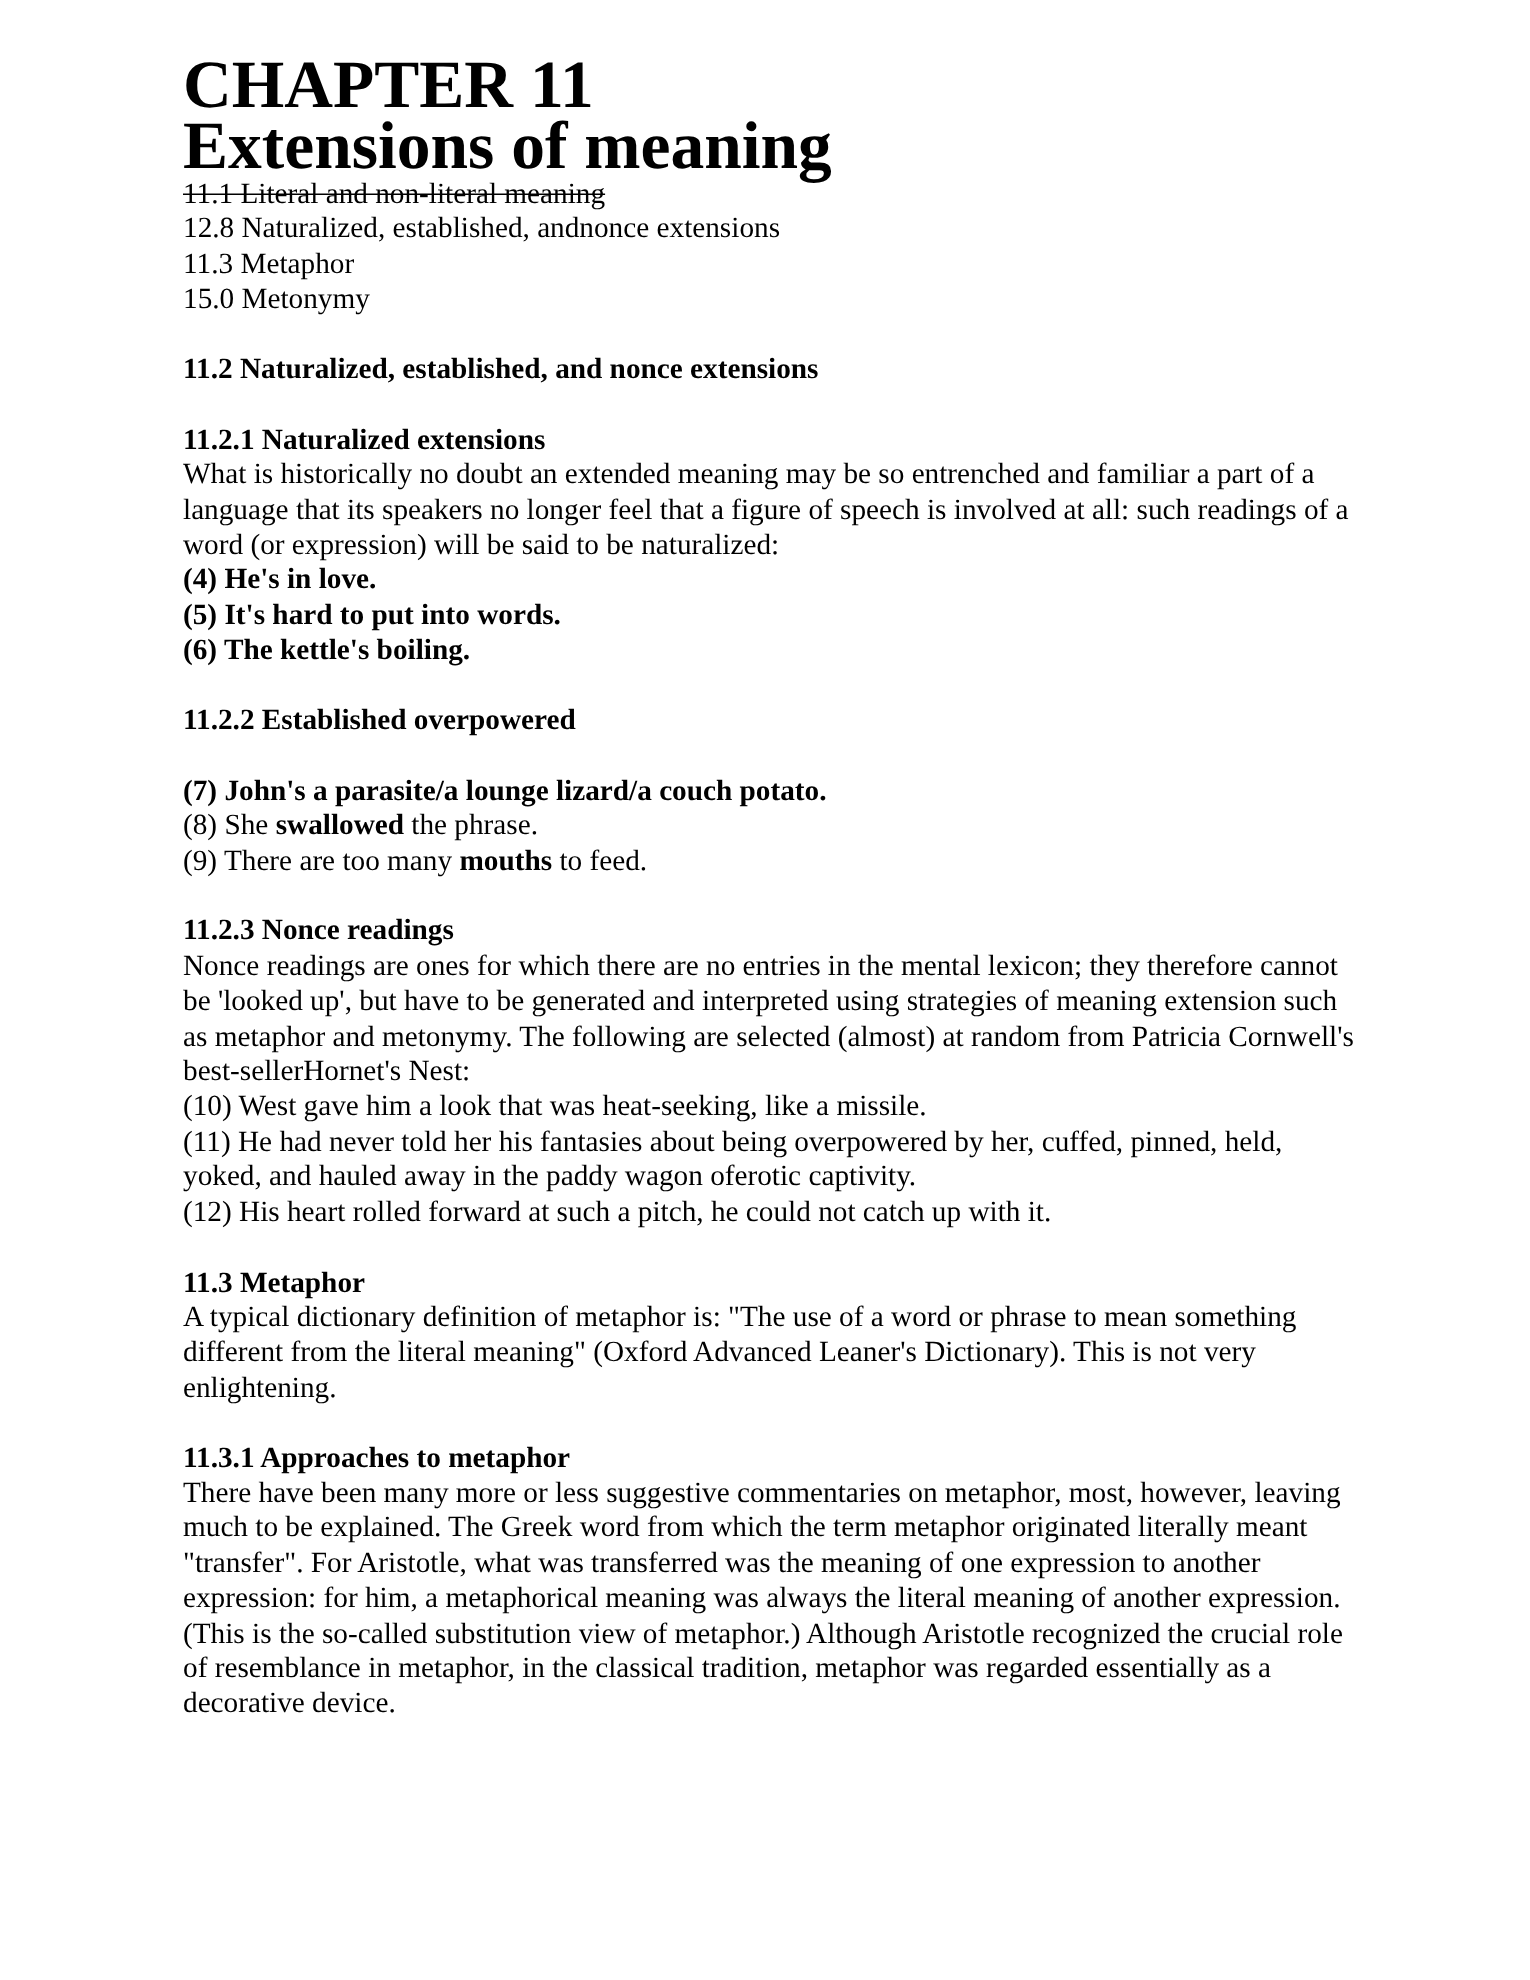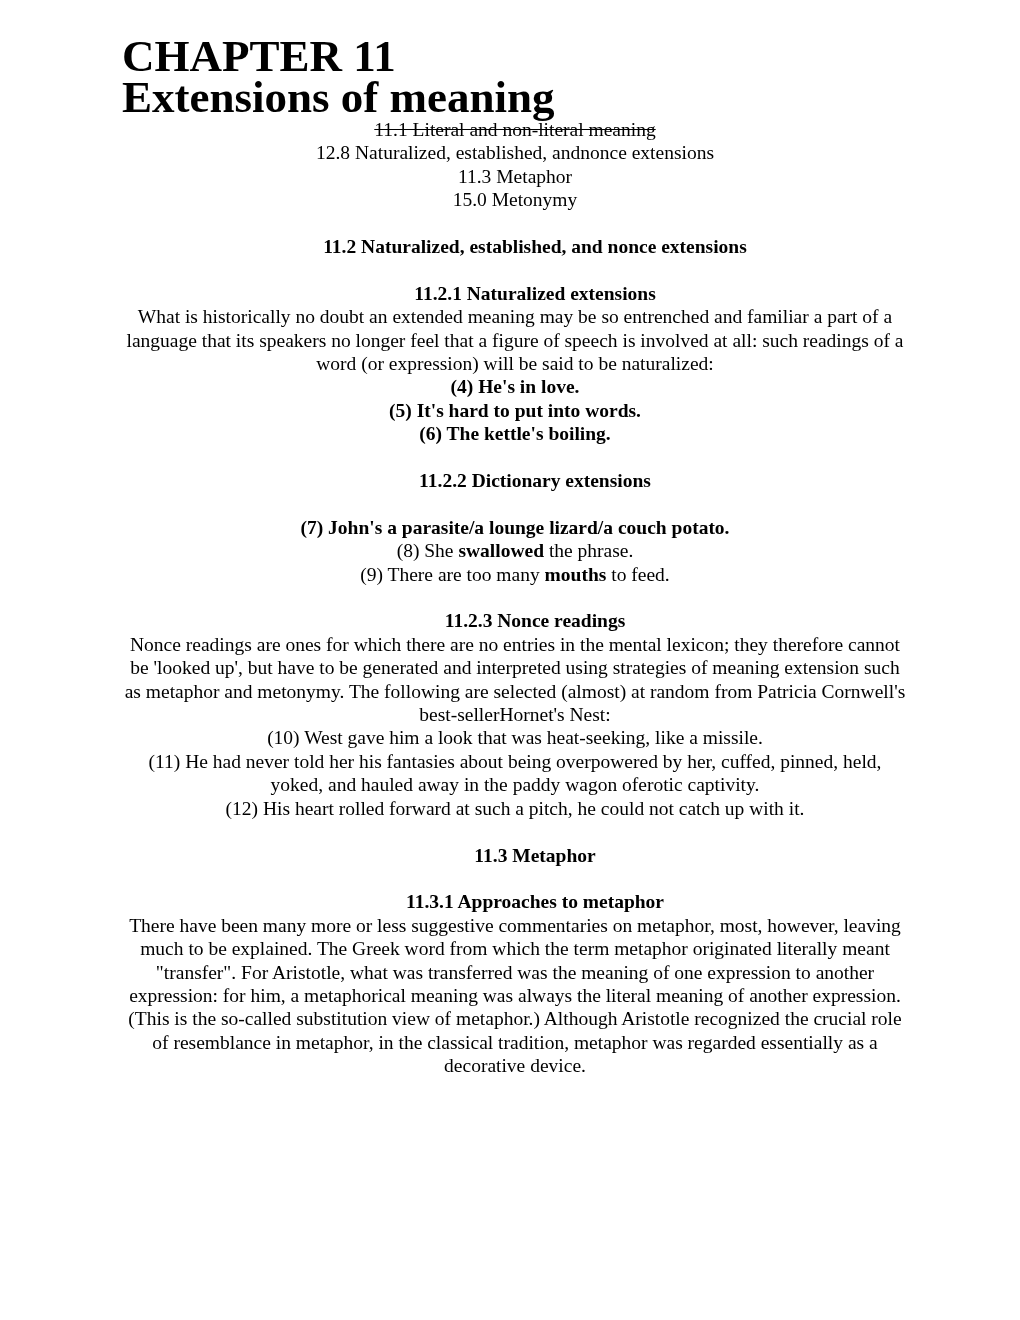--- a/index.html
+++ b/index.html
@@ -21,39 +21,37 @@
     overflow: hidden;
   }
   h1 {
     margin: 0;
     font-size: 45px;
     line-height: 41px;
     font-weight: bold;
   }
   p {
     margin: 0;
-    text-align: center;
   }
   .toc p {
     margin: 0;
   }
   .strike {
     text-decoration: line-through;
   }
   .gap {
     margin-top: 23.4px;
   }
   .bold {
     font-weight: bold;
   }
   .italic {
   }
   .heading {
     font-weight: bold;
-    margin-left: 40px;
   }
 </style>
 </head>
 <body>
 
 <div class="page">
 
   <h1>CHAPTER 11</h1>
   <h1>Extensions of meaning</h1>
 
@@ -70,36 +68,37 @@
 
   <div class="section gap">
     <p class="heading">11.2.1 Naturalized extensions</p>
     <p>What is historically no doubt an extended meaning may be so entrenched and familiar a part of a language that its speakers no longer feel that a figure of speech is involved at all: such readings of a word (or expression) will be said to be naturalized:</p>
     <p class="bold">(4) He's in love.</p>
     <p class="bold">(5) It's hard to put into words.</p>
     <p class="bold">(6) The kettle's boiling.</p>
   </div>
 
   <div class="section gap">
-    <p class="heading">11.2.2 Dictionary extensions</p>
+    <p class="heading">11.2.2 Established overpowered</p>
     <p class="bold gap">(7) John's a parasite/a lounge lizard/a couch potato.</p>
     <p><span>(8) She </span><span class="bold">swallowed</span><span> the phrase.</span></p>
     <p><span>(9) There are too many </span><span class="bold">mouths</span><span> to feed.</span></p>
   </div>
 
   <div class="section gap">
     <p class="heading">11.2.3 Nonce readings</p>
     <p>Nonce readings are ones for which there are no entries in the mental lexicon; they therefore cannot be 'looked up', but have to be generated and interpreted using strategies of meaning extension such as metaphor and metonymy. The following are selected (almost) at random from Patricia Cornwell's best-sellerHornet's Nest:</p>
     <p>(10) West gave him a look that was heat-seeking, like a missile.</p>
     <p>(11) He had never told her his fantasies about being overpowered by her, cuffed, pinned, held, yoked, and hauled away in the paddy wagon oferotic captivity.</p>
     <p>(12) His heart rolled forward at such a pitch, he could not catch up with it.</p>
   </div>
 
   <div class="section gap">
     <p class="heading">11.3 Metaphor</p>
+    <p>A typical dictionary definition of metaphor is: "The use of a word or phrase to mean something different from the literal meaning" (Oxford Advanced Leaner's Dictionary). This is not very enlightening.</p>
   </div>
 
   <div class="section gap">
     <p class="heading">11.3.1 Approaches to metaphor</p>
     <p><span>There have been many more or less suggestive commentaries on metaphor, most, however, leaving much to be explained. The Greek word from which the term </span><span class="italic">metaphor</span><span> originated literally meant "transfer". For Aristotle, what was transferred was the meaning of one expression to another expression: for him, a metaphorical meaning was always the literal meaning of another expression. (This is the so-called substitution view of metaphor.) Although Aristotle recognized the crucial role of resemblance in metaphor, in the classical tradition, metaphor was regarded essentially as a decorative device.</span></p>
   </div>
 
 </div>
 
 </body></html>

